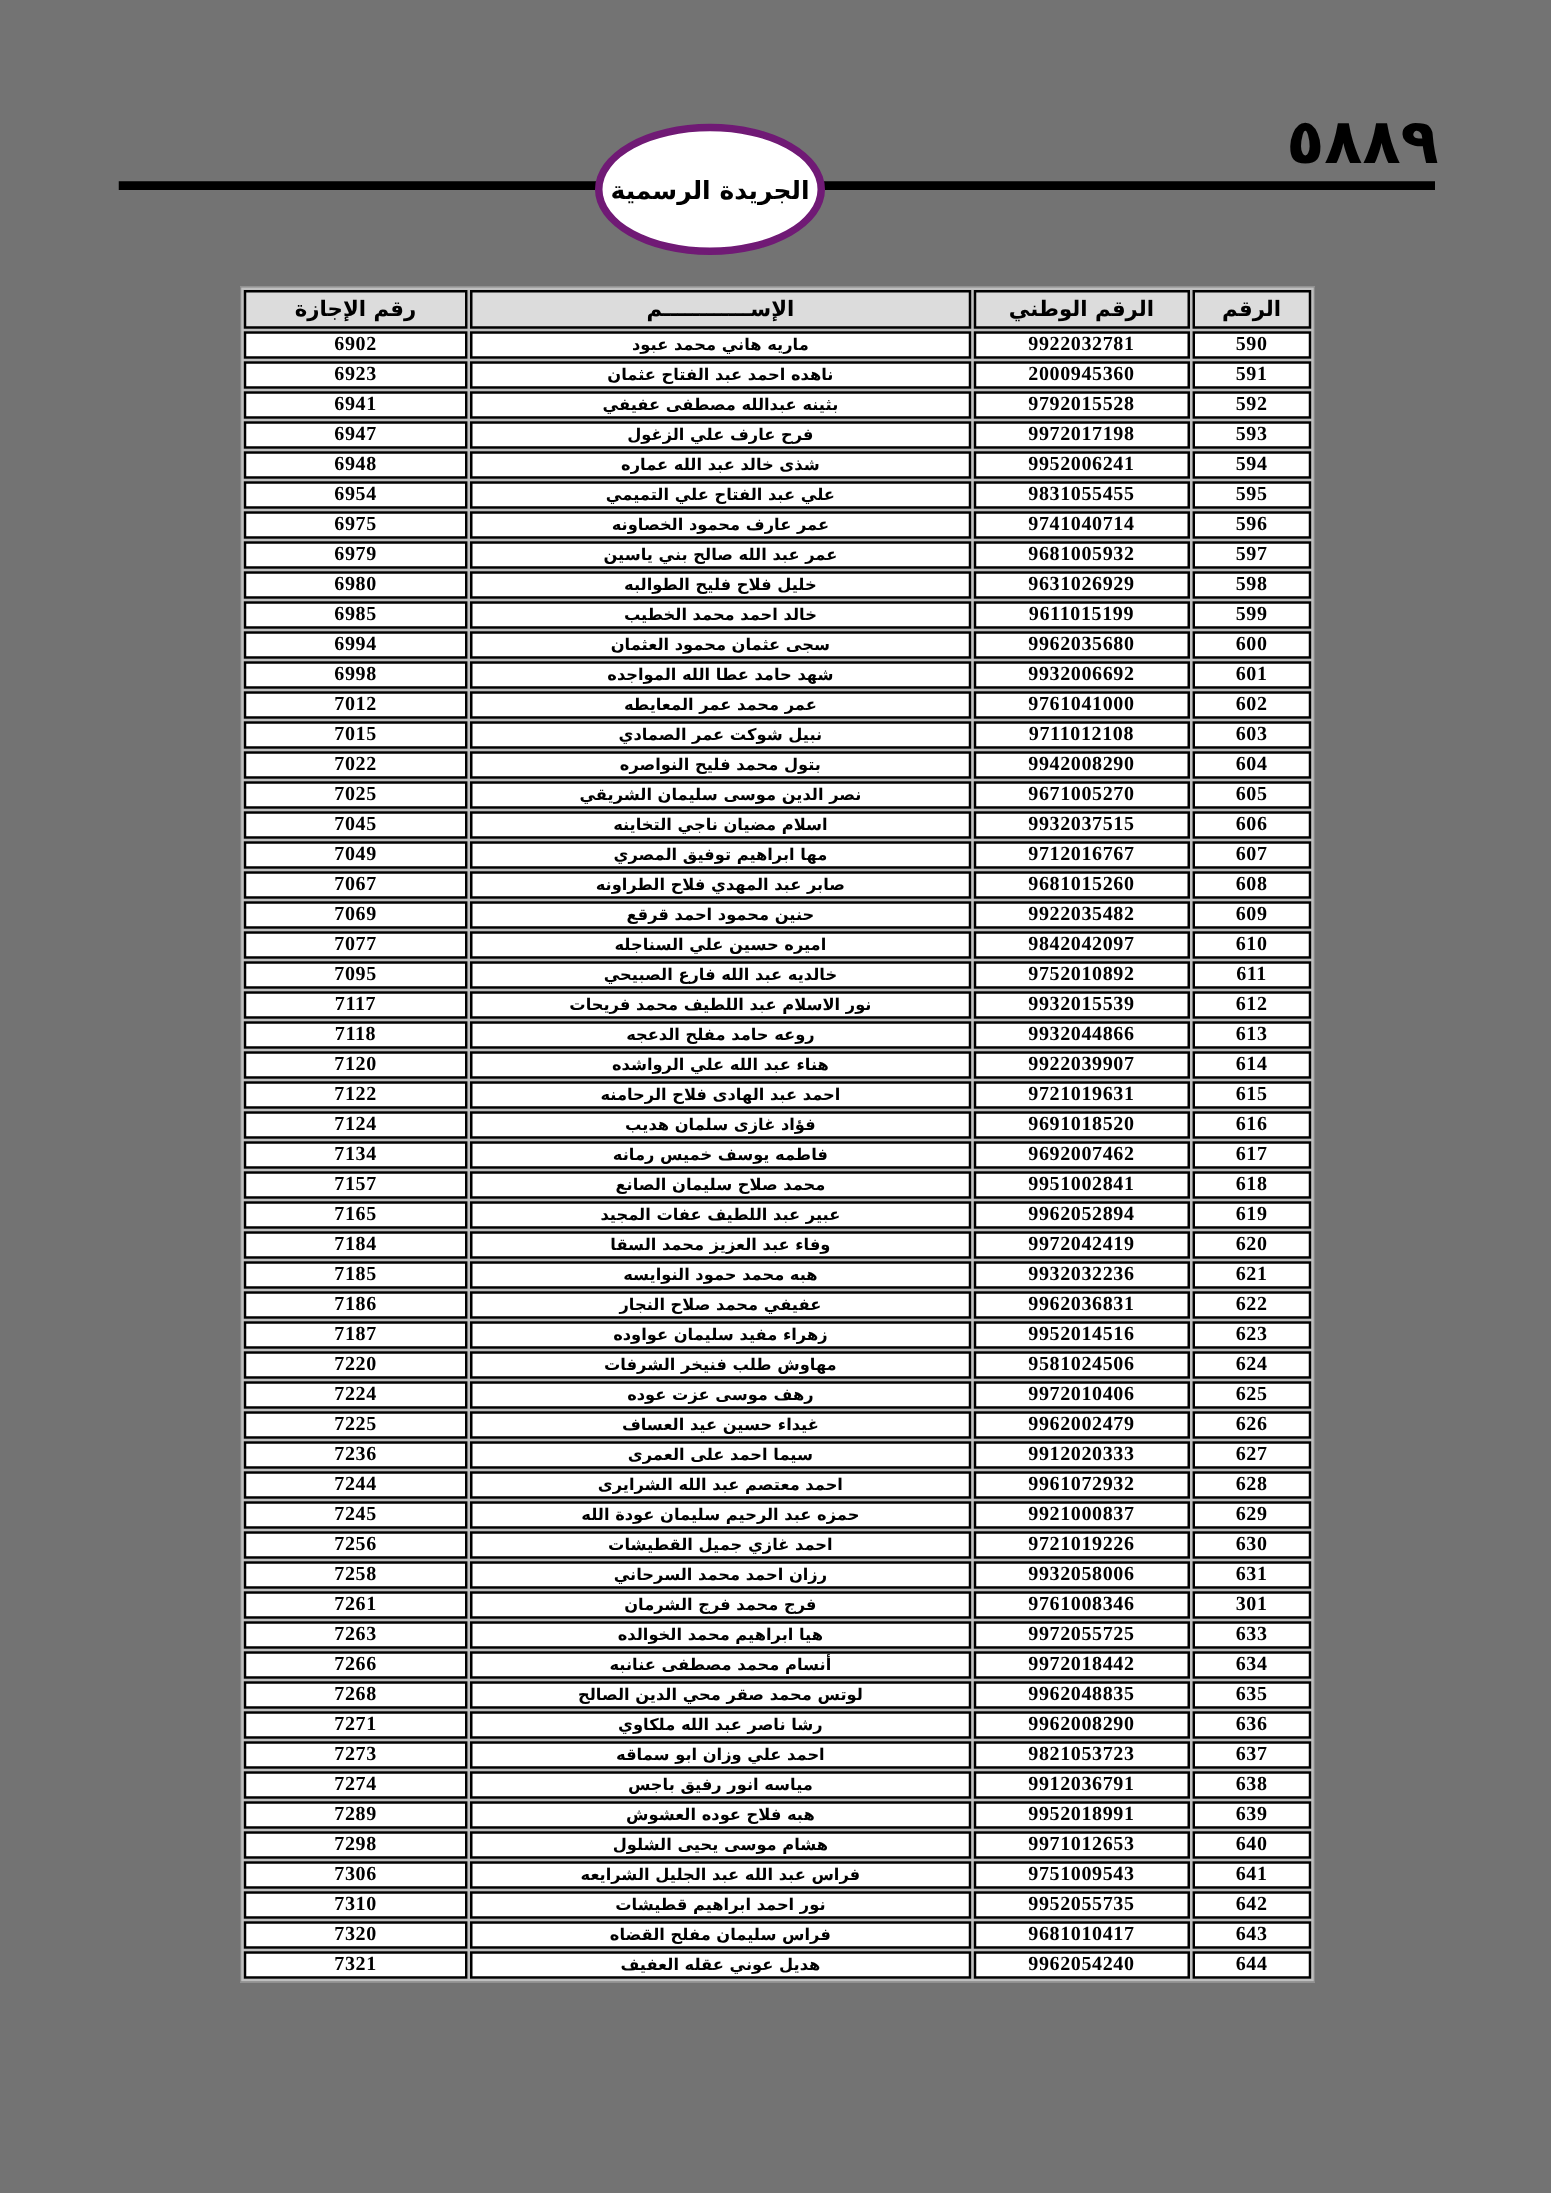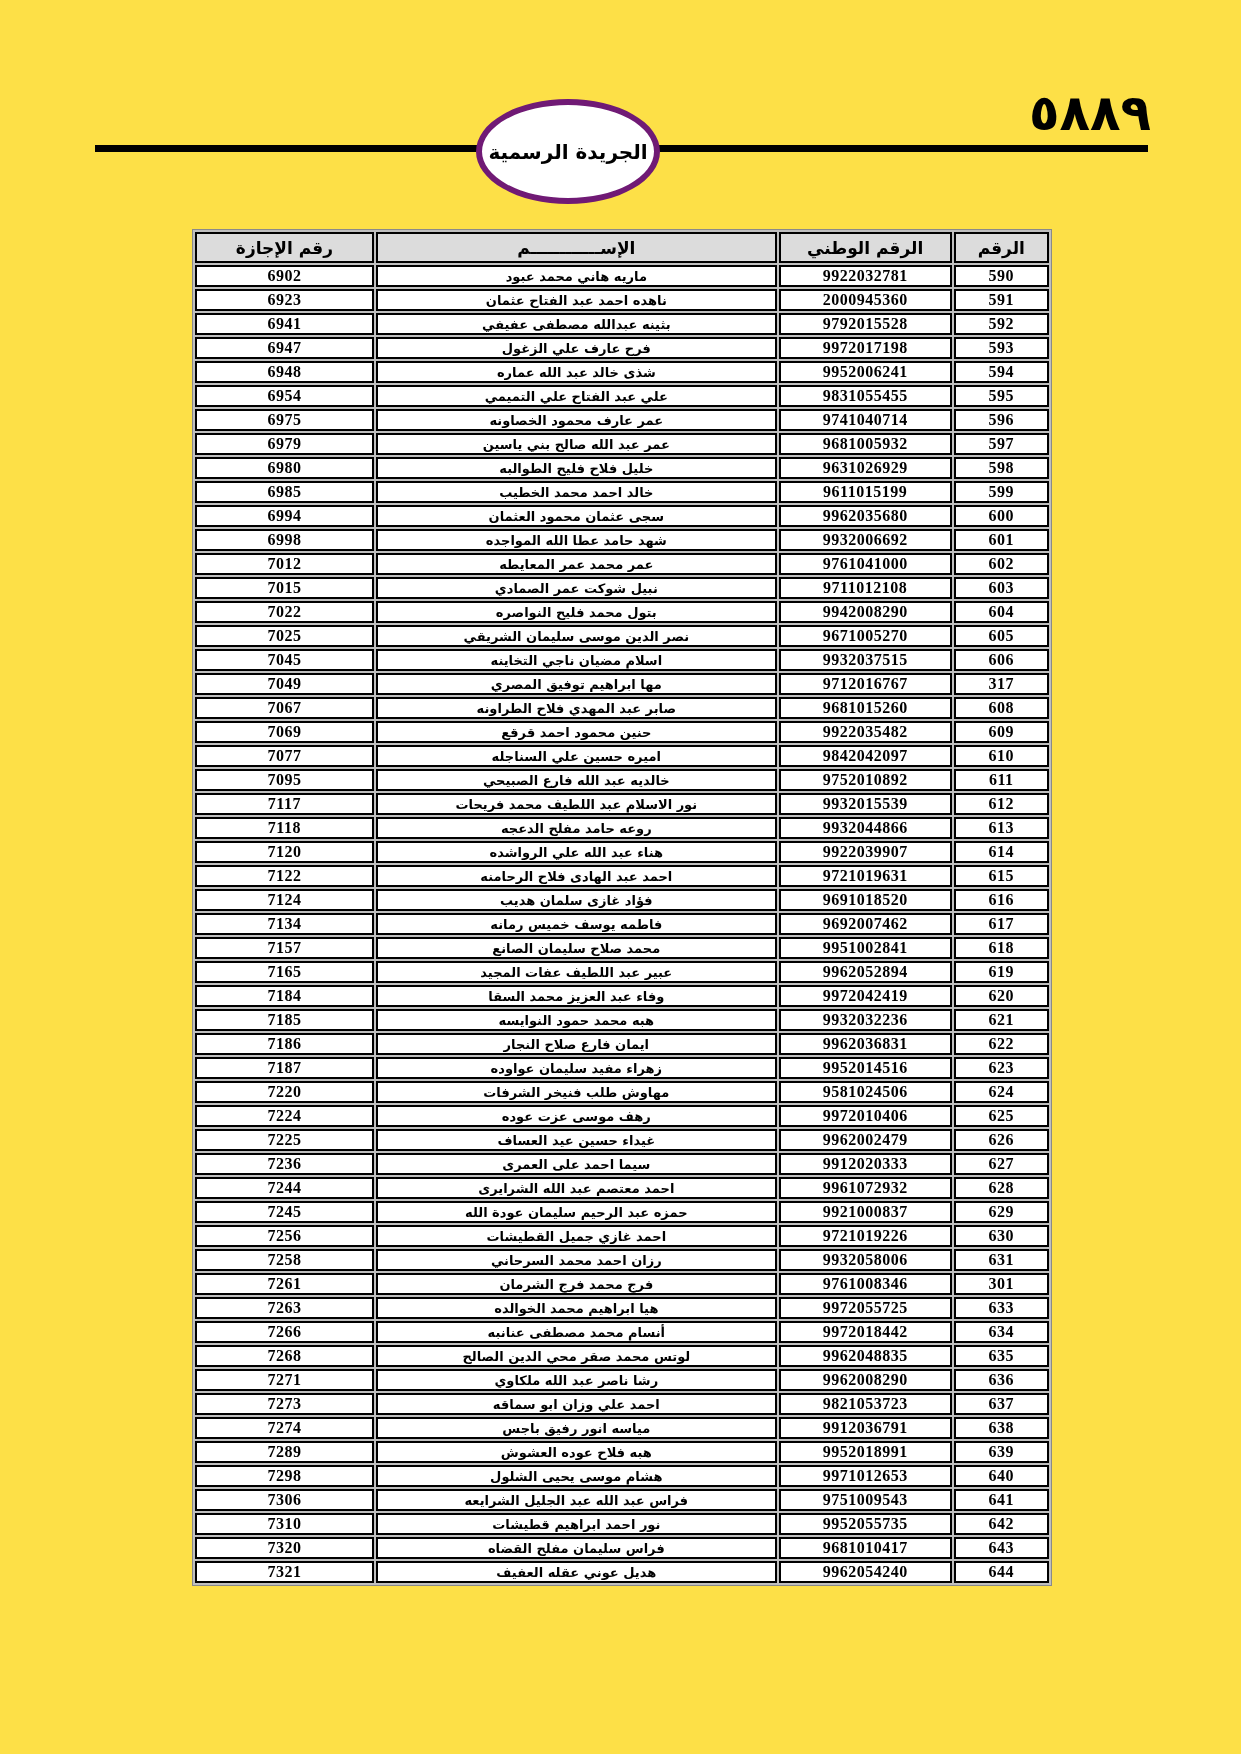--- a/index.html
+++ b/index.html
@@ -1,19 +1,19 @@
 <!DOCTYPE html>
 <html lang="ar"><head>
 <meta charset="utf-8">
 <style>
   html,body{margin:0;padding:0;background:#ffffff;}
   .page{
     position:relative;
     width:1241px;height:1754px;
-    background:#fde047;
+    background:#737373;
     overflow:hidden;
     font-family:"DejaVu Sans",sans-serif;
   }
   
   .page-number{
     position:absolute;top:88px;right:90px;
     font-family:"DejaVu Sans",sans-serif;
     font-size:50px;font-weight:bold;color:#000;
     line-height:1;letter-spacing:2px;
   }
@@ -194,21 +194,21 @@
       <td class="v-name" dir="rtl">نصر الدين موسى سليمان الشريقي</td>
       <td class="v-digit">7025</td>
     </tr>
         <tr>
       <td class="v-digit">606</td>
       <td class="v-digit">9932037515</td>
       <td class="v-name" dir="rtl">اسلام مضيان ناجي التخاينه</td>
       <td class="v-digit">7045</td>
     </tr>
         <tr>
-      <td class="v-digit">317</td>
+      <td class="v-digit">607</td>
       <td class="v-digit">9712016767</td>
       <td class="v-name" dir="rtl">مها ابراهيم توفيق المصري</td>
       <td class="v-digit">7049</td>
     </tr>
         <tr>
       <td class="v-digit">608</td>
       <td class="v-digit">9681015260</td>
       <td class="v-name" dir="rtl">صابر عبد المهدي فلاح الطراونه</td>
       <td class="v-digit">7067</td>
     </tr>
@@ -286,21 +286,21 @@
     </tr>
         <tr>
       <td class="v-digit">621</td>
       <td class="v-digit">9932032236</td>
       <td class="v-name" dir="rtl">هبه محمد حمود النوايسه</td>
       <td class="v-digit">7185</td>
     </tr>
         <tr>
       <td class="v-digit">622</td>
       <td class="v-digit">9962036831</td>
-      <td class="v-name" dir="rtl">ايمان فارع صلاح النجار</td>
+      <td class="v-name" dir="rtl">عفيفي محمد صلاح النجار</td>
       <td class="v-digit">7186</td>
     </tr>
         <tr>
       <td class="v-digit">623</td>
       <td class="v-digit">9952014516</td>
       <td class="v-name" dir="rtl">زهراء مفيد سليمان عواوده</td>
       <td class="v-digit">7187</td>
     </tr>
         <tr>
       <td class="v-digit">624</td>

